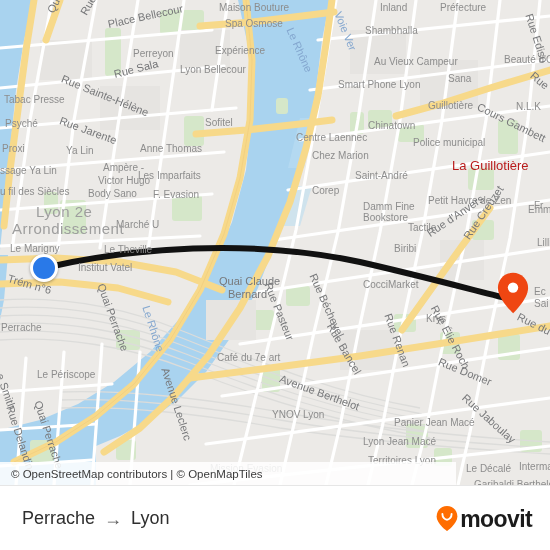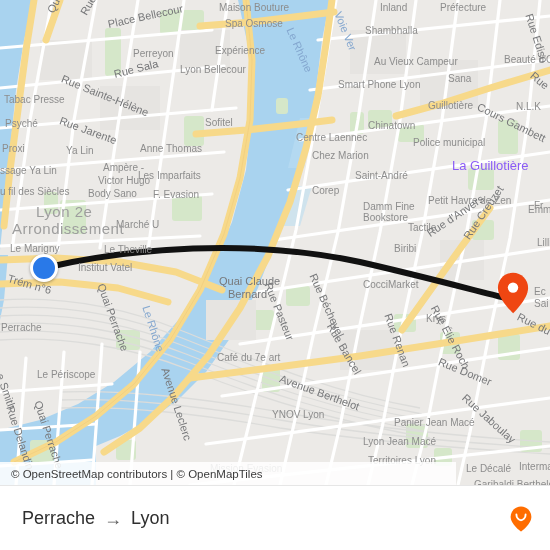--- a/index.html
+++ b/index.html
@@ -20,21 +20,21 @@
     color:#7a7a7a;
     white-space:nowrap;
     transform-origin:0 50%;
     pointer-events:none;
     -webkit-font-smoothing:antialiased;
   }
   .poi{font-size:10px;color:#8d8d8d;}
   .street{font-size:11px;color:#77787a;}
   .water{font-size:11px;color:#84a7cf;}
   .district{font-size:15px;color:#9e9e9e;letter-spacing:.5px;}
-  .district2{font-size:13px;color:#8b5cf6;}
+  .district2{font-size:13px;color:#b91c1c;}
 
   
   #attrib{
     position:absolute;left:0;top:462px;width:456px;height:23px;
     background:rgba(255,255,255,.86);
     display:flex;align-items:center;
   }
   #attrib span{font-size:11.5px;color:#3b3b3b;padding-left:11px;}
 
   
@@ -335,16 +335,17 @@
     <div id="route">
       <span class="pt">Perrache</span>
       <span class="arw">→</span>
       <span class="pt">Lyon</span>
     </div>
     <div id="brand">
       <svg width="22" height="26" viewBox="0 0 22 26">
         <path d="M11 0.6C5.2 0.6 0.6 5.2 0.6 11 C0.6 18.3 11 25.6 11 25.6 S21.4 18.3 21.4 11 C21.4 5.2 16.8 0.6 11 0.6Z" fill="#ff6d00"></path>
         <path d="M6.4 8.4 C6.4 12.2 9 14.2 11 14.2 C13 14.2 15.6 12.2 15.6 8.4" stroke="#ffffff" stroke-width="1.9" fill="none" stroke-linecap="round"></path>
       </svg>
+      <span class="wm">moovit</span>
     </div>
   </div>
 
 </div>
 
 </body></html>

